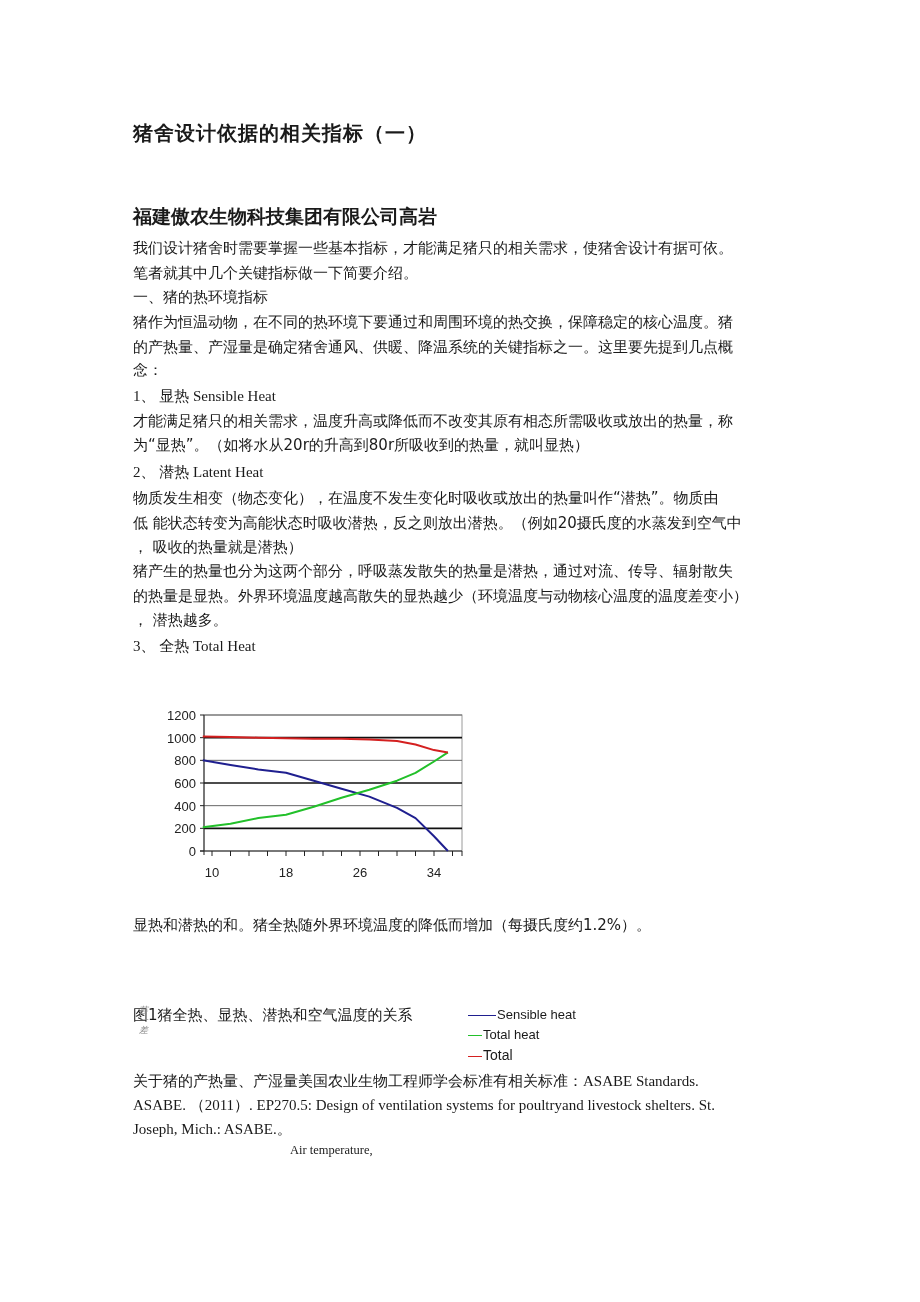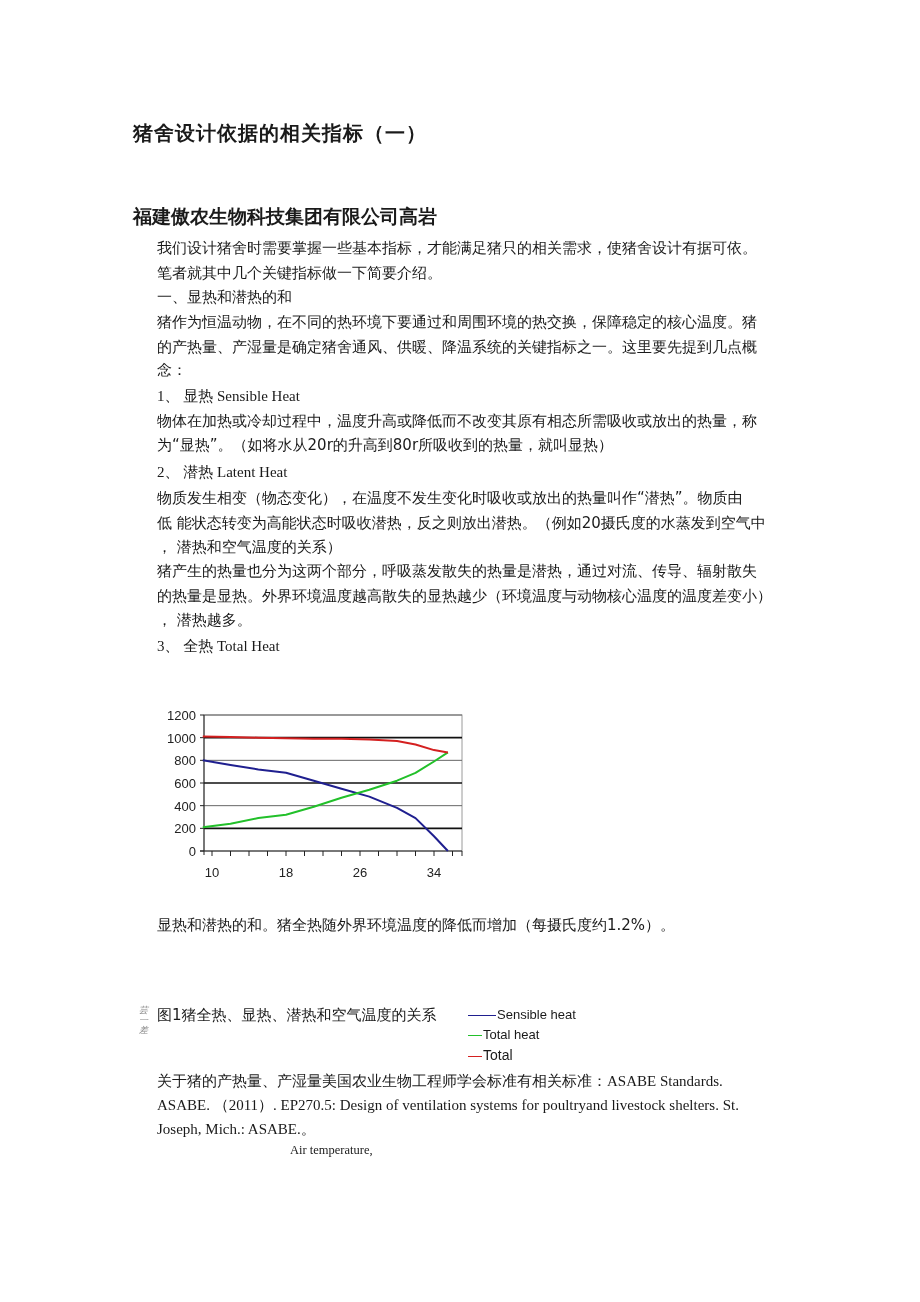--- a/index.html
+++ b/index.html
@@ -1,49 +1,49 @@
 <!DOCTYPE html>
 <html><head>
 <meta charset="utf-8">
 <style>
   html, body { margin: 0; padding: 0; background: #ffffff; }
   body { width: 920px; height: 1302px; position: relative; overflow: hidden;
          font-family: "DejaVu Sans", "Liberation Sans", sans-serif; color: #1a1a1a; }
   .abs { position: absolute; white-space: nowrap; }
   .title { left: 133px; top: 120px; font-size: 20px; font-weight: bold; letter-spacing: 1px; }
   .author { left: 133px; top: 204px; font-size: 19px; font-weight: bold; }
-  .p { left: 133px; font-size: 15px; line-height: 20px; margin-left: 24px; }
+  .p { left: 133px; font-size: 15px; line-height: 20px; }
   .mix { font-family: Liberation Serif, serif; }
   .chart { position: absolute; left: 160px; top: 700px; }
   .legend { left: 468px; font-family: "Liberation Sans", sans-serif; font-size: 13px; }
   .legend .ln { display: inline-block; vertical-align: middle; height: 1px; margin-right: 1px; }
   .airtemp { left: 290px; top: 1143px; font-family: Liberation Serif, serif; font-size: 12.5px; }
   .vert { left: 134px; top: 1005px; font-size: 9px; color: #888; line-height: 10px; width: 14px; white-space: normal; font-style: italic; text-align: right; }
 </style>
 </head>
 <body>
 
 <div class="abs title">猪舍设计依据的相关指标（一）</div>
 <div class="abs author">福建傲农生物科技集团有限公司高岩</div>
 
 <div class="abs p" style="top:238px">我们设计猪舍时需要掌握一些基本指标，才能满足猪只的相关需求，使猪舍设计有据可依。</div>
 <div class="abs p" style="top:263px">笔者就其中几个关键指标做一下简要介绍。</div>
-<div class="abs p" style="top:287px">一、显热和潜热的和</div>
+<div class="abs p" style="top:287px">一、猪的热环境指标</div>
 <div class="abs p" style="top:312px">猪作为恒温动物，在不同的热环境下要通过和周围环境的热交换，保障稳定的核心温度。猪</div>
 <div class="abs p" style="top:337px">的产热量、产湿量是确定猪舍通风、供暖、降温系统的关键指标之一。这里要先提到几点概</div>
 <div class="abs p" style="top:360px">念：</div>
 
 <div class="abs p mix" style="top:386px">1、   显热  Sensible Heat</div>
-<div class="abs p" style="top:411px">物体在加热或冷却过程中，温度升高或降低而不改变其原有相态所需吸收或放出的热量，称</div>
+<div class="abs p" style="top:411px">才能满足猪只的相关需求，温度升高或降低而不改变其原有相态所需吸收或放出的热量，称</div>
 <div class="abs p" style="top:435px">为“显热”。（如将水从20r的升高到80r所吸收到的热量，就叫显热）</div>
 
 <div class="abs p mix" style="top:462px">2、   潜热  Latent Heat</div>
 <div class="abs p" style="top:488px">物质发生相变（物态变化），在温度不发生变化时吸收或放出的热量叫作“潜热”。物质由</div>
 <div class="abs p" style="top:513px">低  能状态转变为高能状态时吸收潜热，反之则放出潜热。（例如20摄氏度的水蒸发到空气中</div>
-<div class="abs p" style="top:537px">，  潜热和空气温度的关系）</div>
+<div class="abs p" style="top:537px">，  吸收的热量就是潜热）</div>
 <div class="abs p" style="top:561px">猪产生的热量也分为这两个部分，呼吸蒸发散失的热量是潜热，通过对流、传导、辐射散失</div>
 <div class="abs p" style="top:586px">的热量是显热。外界环境温度越高散失的显热越少（环境温度与动物核心温度的温度差变小）</div>
 <div class="abs p" style="top:610px">，  潜热越多。</div>
 
 <div class="abs p mix" style="top:636px">3、   全热  Total Heat</div>
 
 <svg class="chart" width="320" height="190">
   <g id="grid">
       <rect x="44" y="15" width="258" height="136" fill="none" stroke="#9a9a9a" stroke-width="1"></rect>
       <line x1="44" x2="302" y1="128.33333333333334" y2="128.33333333333334" stroke="#111" stroke-width="1.6"></line>

